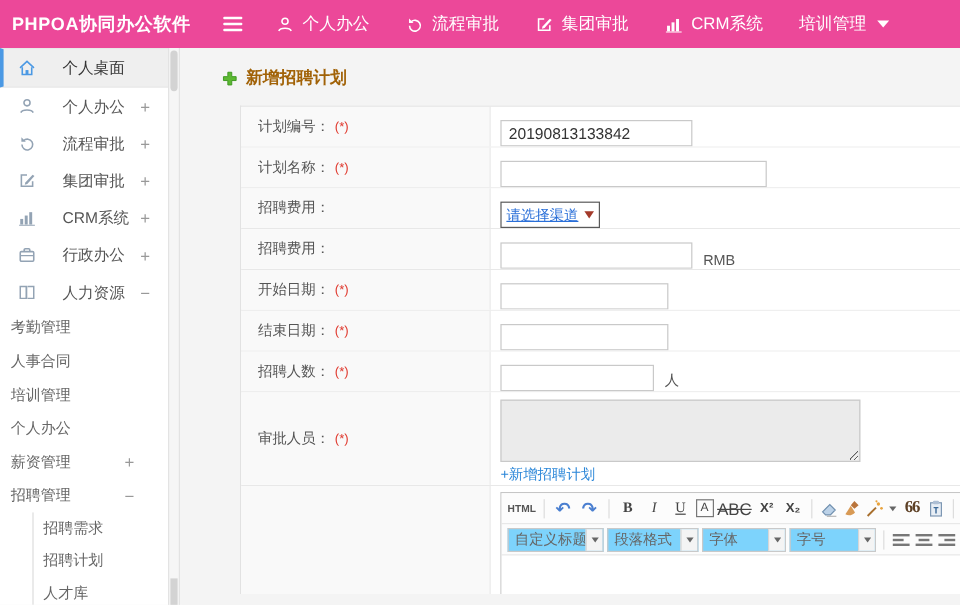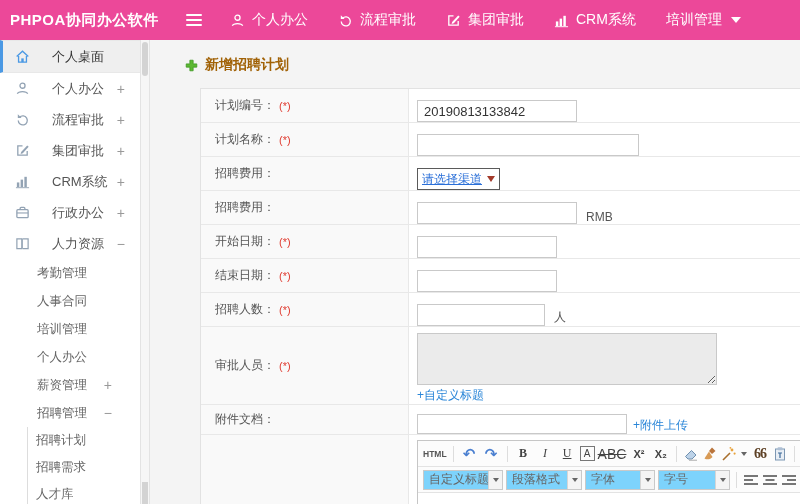--- a/index.html
+++ b/index.html
@@ -23,21 +23,21 @@
   .sidebar { position:absolute; top:40px; left:0; width:140px; height:464px; background:#fff;
     color:#555; overflow:hidden; }
   .side-item { height:31px; display:flex; align-items:center; gap:22px; padding-left:12px;
     border-left:3px solid transparent; font-size:13px; position:relative; cursor:pointer; }
   .side-item.active { background:#efefef; border-left-color:#4b99e4; color:#333;
     border-top:1px solid #e8e8e8; border-bottom:1px solid #e8e8e8; height:33px; }
   .s-icon { width:15px; height:15px; color:#93a3b4; flex-shrink:0; }
   .side-item.active .s-icon { color:#4b99e4; }
   .s-icon svg { width:100%; height:100%; display:block; }
   .expand { position:absolute; right:15px; color:#999; font-size:14px; font-weight:normal; }
-  .sub-item { height:28px; line-height:28px; padding-left:37px; font-size:12.5px; color:#666;
+  .sub-item { height:28px; line-height:28px; padding-left:9px; font-size:12.5px; color:#666;
     position:relative; cursor:pointer; }
   .sub-item .expand { right:28px; }
   .subsub-wrap { margin-left:27px; border-left:1px solid #ddd; }
   .subsub-item { height:27px; line-height:27px; padding-left:8px; font-size:12.5px; color:#666; cursor:pointer; }
 
   .side-scroll { position:absolute; top:40px; left:140px; width:10px; height:464px;
     background:#f6f6f6; border-left:1px solid #e3e3e3; border-right:1px solid #e3e3e3; }
   .thumb-top { position:absolute; top:2px; left:1px; width:6px; height:34px; background:#d3d3d3; border-radius:3px; }
   .thumb-bottom { position:absolute; bottom:0; left:1px; width:6px; height:22px; background:#d3d3d3; }
 
@@ -256,24 +256,24 @@
     <span>薪资管理</span>
     <span class="expand">+</span>
   </div>
   <div class="sub-item">
     <span>招聘管理</span>
     <span class="expand">−</span>
   </div>
 
   <div class="subsub-wrap">
     <div class="subsub-item">
+      <span>招聘需求</span>
+    </div>
+    <div class="subsub-item">
       <span>招聘计划</span>
-    </div>
-    <div class="subsub-item">
-      <span>招聘需求</span>
     </div>
     <div class="subsub-item">
       <span>人才库</span>
     </div>
   </div>
 </div>
 
 <div class="side-scroll">
   <div class="thumb-top"></div>
   <div class="thumb-bottom"></div>
@@ -364,33 +364,24 @@
       </div>
     </div>
 
     <div class="form-row row-approver">
       <div class="cell-label">
         <span>审批人员：</span>
         <span class="req">(*)</span>
       </div>
       <div class="cell-value">
         <textarea class="approver-box" readonly="" style=""></textarea>
-        <a class="lnk approver-link">+自定义标题</a>
-      </div>
-    </div>
-
-    <div class="form-row row-attach">
-      <div class="cell-label">
-        <span>附件文档：</span>
-      </div>
-      <div class="cell-value">
-        <input class="ipt w210" style="">
-        <a class="lnk">+附件上传</a>
-      </div>
-    </div>
+        <a class="lnk approver-link">+新增招聘计划</a>
+      </div>
+    </div>
+
 
     <div class="form-row row-editor">
       <div class="cell-label"></div>
       <div class="cell-value">
         <div class="editor">
 
           <div class="tb-row">
             <span class="tb-btn tb-html">HTML</span>
             <span class="tb-sep"></span>
             <span class="tb-btn tb-undo">↶</span>

